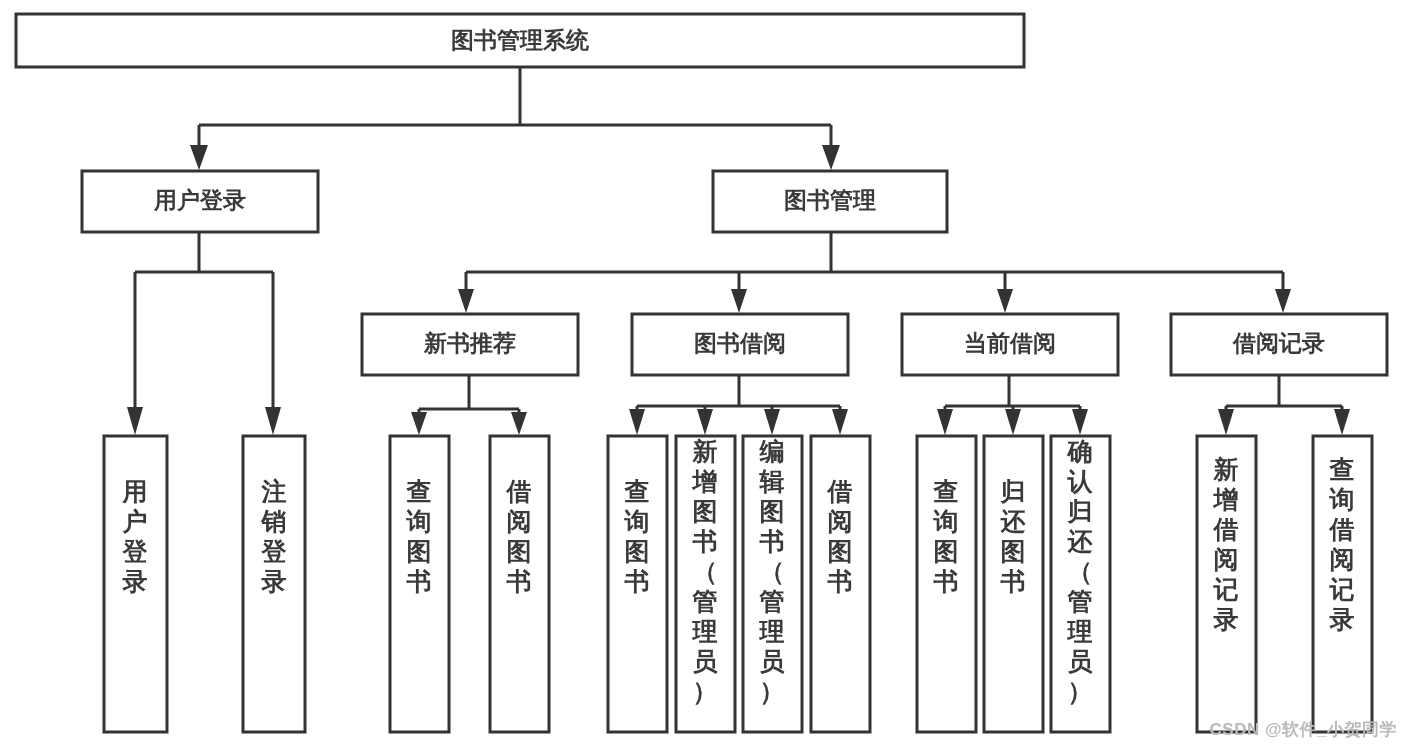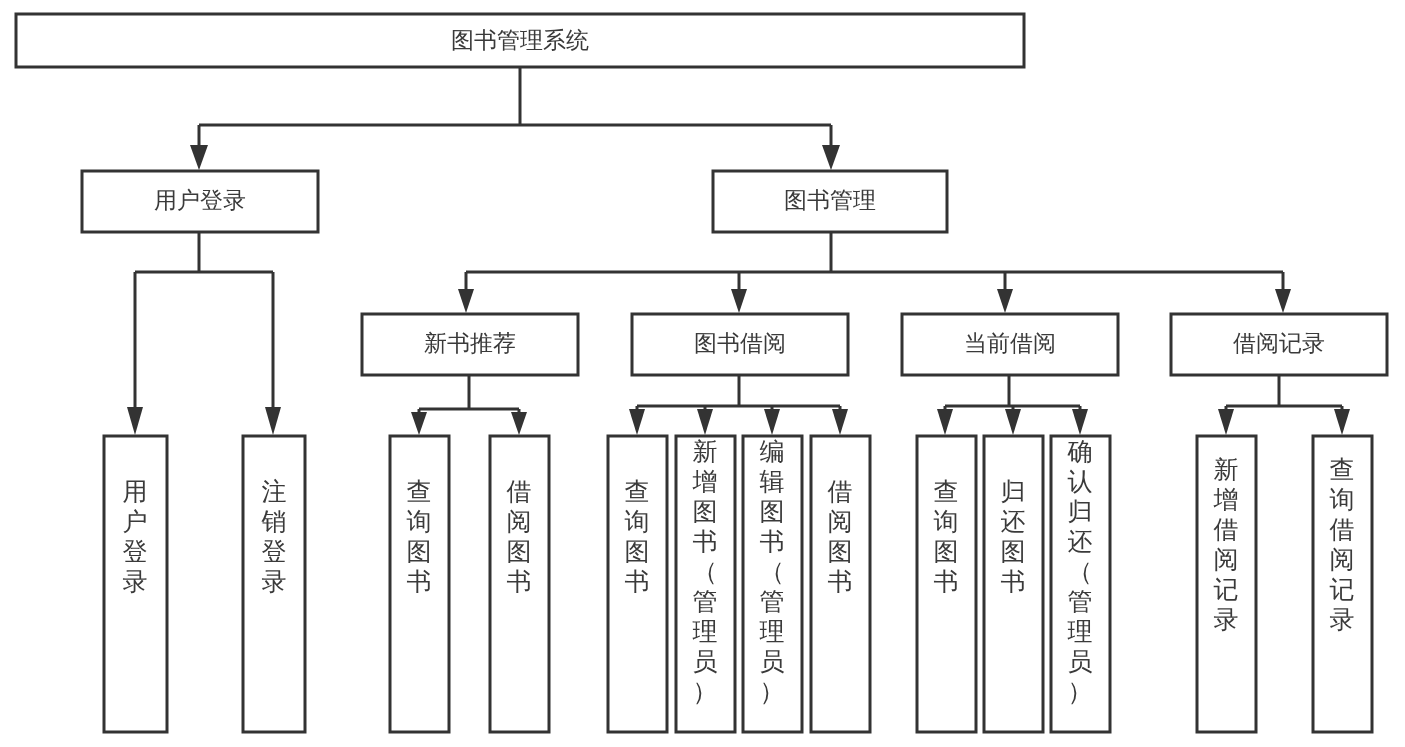--- a/index.html
+++ b/index.html
@@ -13,20 +13,21 @@
     font-family: "Liberation Sans", "DejaVu Sans", sans-serif;
     overflow: hidden;
     position: relative;
   }
   #diagram-root {
     position: absolute;
     left: 0;
     top: 0;
     width: 1405px;
     height: 747px;
+    font-weight: bold;
   }
   svg.flowchart {
     display: block;
     width: 1405px;
     height: 747px;
   }
   .node-box {
     fill: #ffffff;
     stroke: #333333;
     stroke-width: 3;
@@ -216,13 +217,14 @@
     <g>
       <rect class="node-box" x="1197" y="436" width="59" height="296"></rect>
       <text class="node-label-vertical" x="1226" y="478"><tspan x="1226" dy="0">新</tspan><tspan x="1226" dy="30">增</tspan><tspan x="1226" dy="30">借</tspan><tspan x="1226" dy="30">阅</tspan><tspan x="1226" dy="30">记</tspan><tspan x="1226" dy="30">录</tspan></text>
     </g>
     <g>
       <rect class="node-box" x="1313" y="436" width="59" height="296"></rect>
       <text class="node-label-vertical" x="1342" y="478"><tspan x="1342" dy="0">查</tspan><tspan x="1342" dy="30">询</tspan><tspan x="1342" dy="30">借</tspan><tspan x="1342" dy="30">阅</tspan><tspan x="1342" dy="30">记</tspan><tspan x="1342" dy="30">录</tspan></text>
     </g>
   </svg>
 
+  <div class="watermark">CSDN @软件_小贺同学</div>
 </div>
 
 </body></html>

